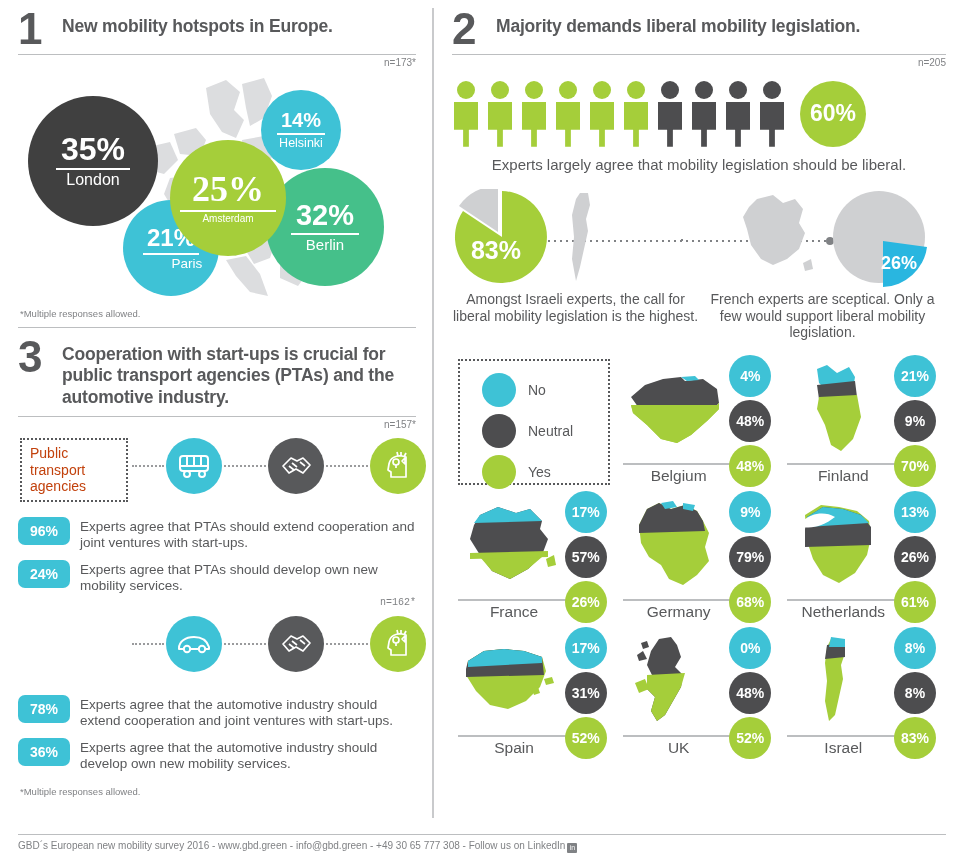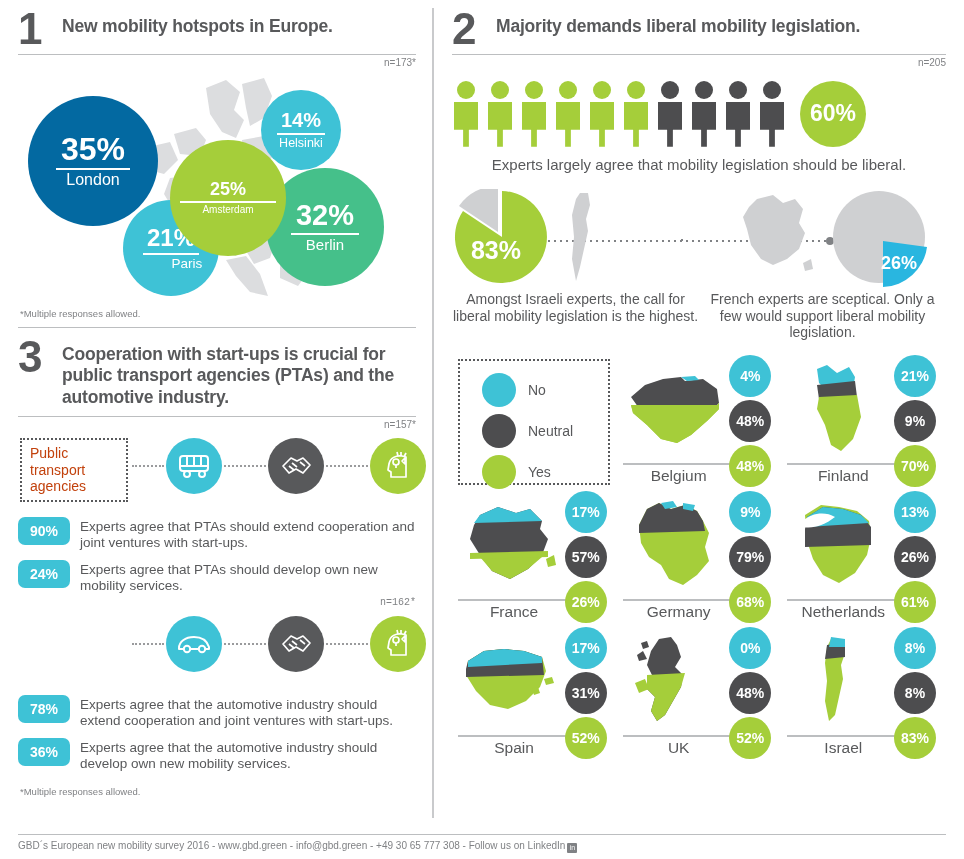--- a/index.html
+++ b/index.html
@@ -43,42 +43,42 @@
   .euromap { position: absolute; left: 96px; top: 2px; opacity: 1; }
   .bub {
     position: absolute; border-radius: 50%;
     color: #fff; display: flex; flex-direction: column;
     align-items: center; justify-content: center; text-align: center;
   }
   .bub .pct { font-weight: bold; line-height: 1; }
   .bub .urule { height: 2px; background: #fff; margin: 3px 0 2px; }
   .bub .city { line-height: 1; }
 
-  .bub-london    { left: 10px;  top: 24px;  width: 130px; height: 130px; background: #0369a1; }
+  .bub-london    { left: 10px;  top: 24px;  width: 130px; height: 130px; background: #404040; }
   .bub-london .pct  { font-size: 32px; }
   .bub-london .urule{ width: 74px; }
   .bub-london .city { font-size: 16px; }
 
   .bub-helsinki  { left: 243px; top: 18px;  width: 80px;  height: 80px;  background: #3ec2d6; }
   .bub-helsinki .pct  { font-size: 20px; }
   .bub-helsinki .urule{ width: 48px; height: 1.5px; }
   .bub-helsinki .city { font-size: 12.5px; }
 
   .bub-berlin    { left: 248px; top: 96px;  width: 118px; height: 118px; background: #45c08a; align-items: center; }
   .bub-berlin .pct  { font-size: 29px; }
   .bub-berlin .urule{ width: 68px; }
   .bub-berlin .city { font-size: 15px; }
 
   .bub-paris     { left: 105px; top: 128px; width: 96px;  height: 96px;  background: #3ec2d6; }
   .bub-paris .pct  { font-size: 24px; }
   .bub-paris .urule{ width: 56px; }
   .bub-paris .city { font-size: 13.5px; padding-left: 32px; }
 
   .bub-amsterdam { left: 152px; top: 68px;  width: 116px; height: 116px; background: #a5ce3a; z-index: 3; }
-  .bub-amsterdam .pct  { font-size: 18px; }
+  .bub-amsterdam .pct  { font-size: 36px; font-family: Liberation Serif, serif; }
   .bub-amsterdam .urule{ width: 96px; }
   .bub-amsterdam .city { font-size: 10px; }
 
   .footnote { font-size: 9.5px; color: #808285; margin: 4px 0 8px 2px; }
 
   
   .flow-row { position: relative; height: 74px; margin-top: 4px; }
   .dashbox {
     position: absolute; left: 2px; top: 4px; width: 108px; height: 64px;
     border: 2px dotted #58595b; display: flex; align-items: center;
@@ -287,21 +287,21 @@
           <path d="M9 27 L9 22 L6 20 L7 14 C8 8 14 5 20 6 L24 7 L24 27 Z"></path>
           <circle cx="14" cy="12" r="3"></circle>
           <path d="M14 15 L14 18"></path>
           <path d="M19 6 L19 2 M22 7 L24 3 M16 6 L15 2"></path>
           <path d="M20 11 L23 8 L23 14 Z"></path>
         </svg>
       </div>
     </div>
 
     <div class="stat-row">
-      <div class="stat-badge">90%</div>
+      <div class="stat-badge">96%</div>
       <div class="stat-text">Experts agree that PTAs should extend cooperation and joint ventures with start-ups.</div>
     </div>
     <div class="stat-row">
       <div class="stat-badge">24%</div>
       <div class="stat-text">Experts agree that PTAs should develop own new mobility services.</div>
     </div>
 
     <div class="sec-n" style="font-family:Liberation Mono, monospace;">n=162*</div>
 
     <div class="flow-row">

